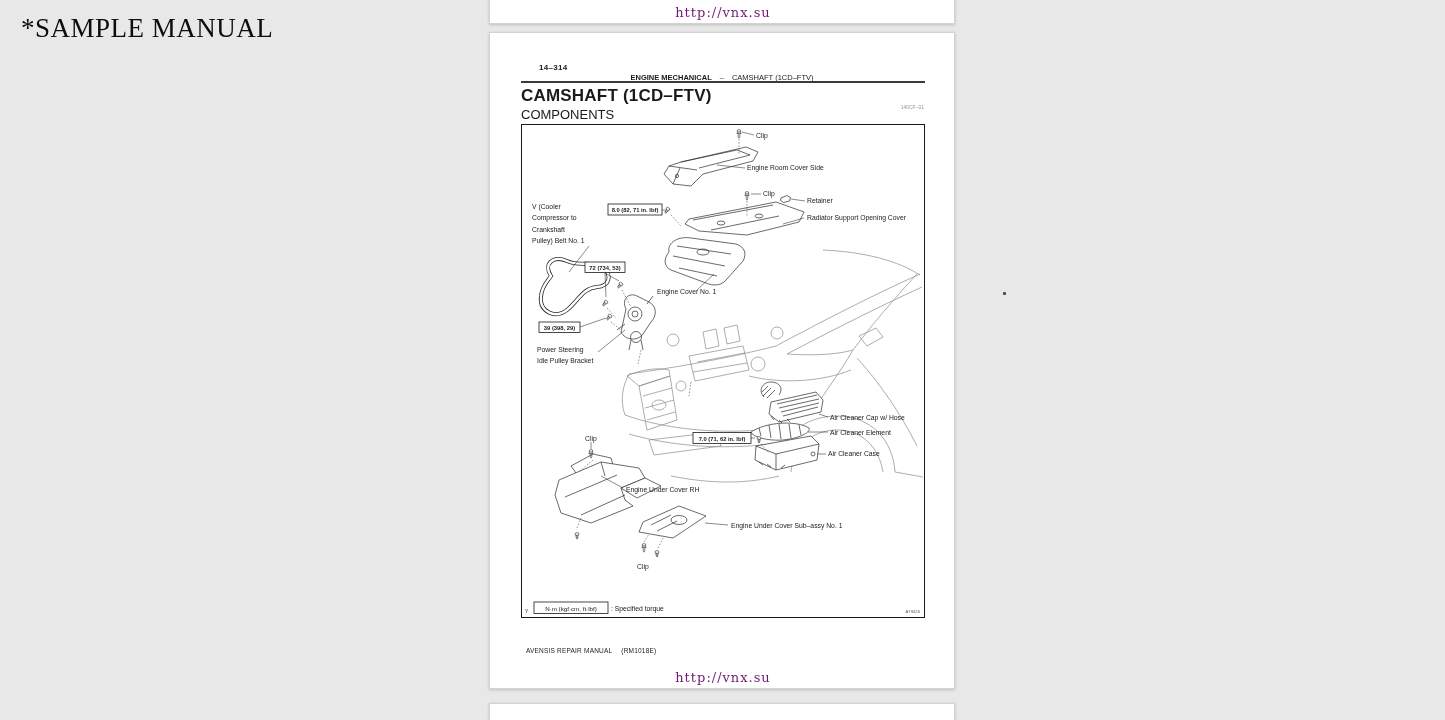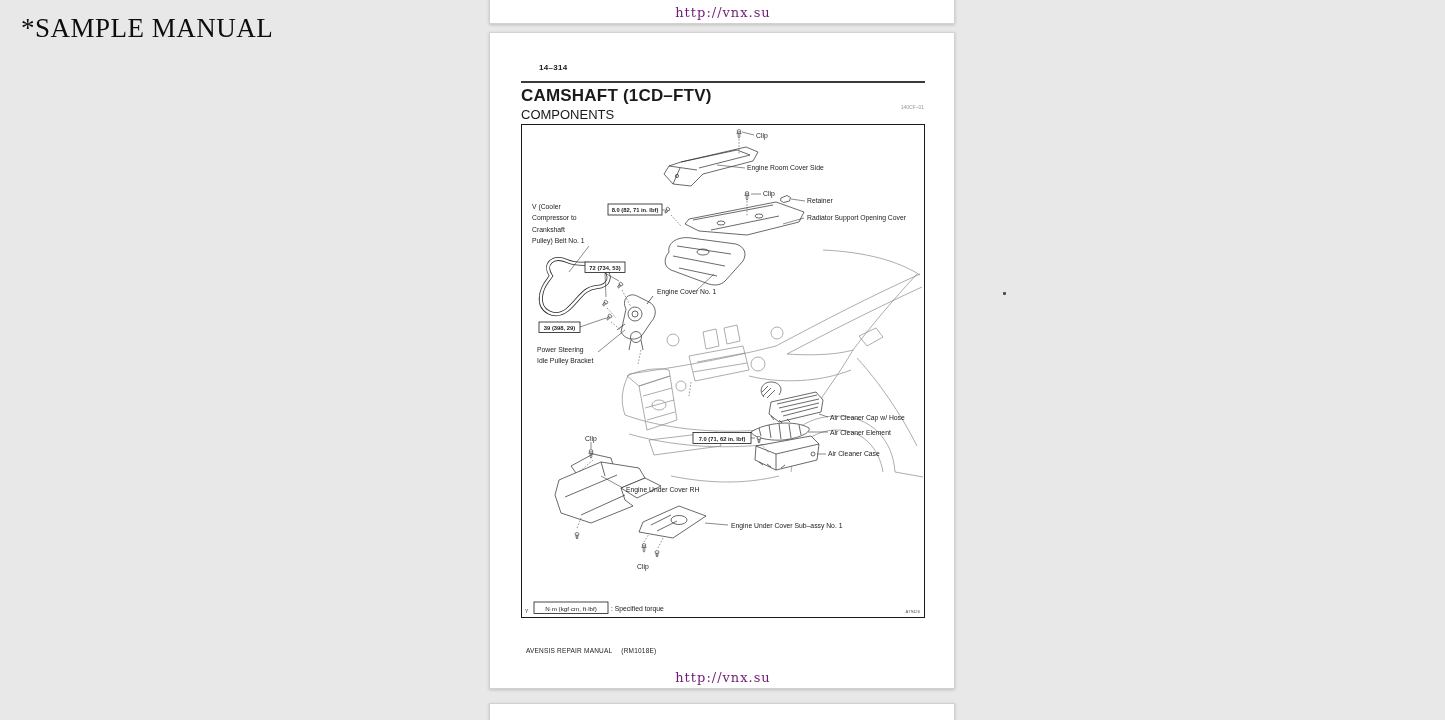--- a/index.html
+++ b/index.html
@@ -63,20 +63,21 @@
 <body>
 
 <div class="sample-title">*SAMPLE MANUAL</div>
 
 <div class="page page-top">
   <div class="watermark">http://vnx.su</div>
 </div>
 
 <div class="page page-main">
   <div class="pg-num">14–314</div>
+  <div class="hdr-center"><span class="sec">ENGINE MECHANICAL</span><span class="dash">–</span><span>CAMSHAFT (1CD–FTV)</span></div>
   <div class="hdr-rule"></div>
   <div class="title">CAMSHAFT (1CD–FTV)</div>
   <div class="subtitle">COMPONENTS</div>
   <div class="doc-code">140CF–01</div>
 
   <div class="diagram-wrap">
   <svg width="404" height="494" viewBox="0 0 404 494" xmlns="http://www.w3.org/2000/svg">
     <defs>
       <g id="g-clip" stroke="#2a2a2a" stroke-width="0.6" fill="#fff">
         <ellipse cx="0" cy="-3" rx="1.8" ry="1.4"></ellipse>

